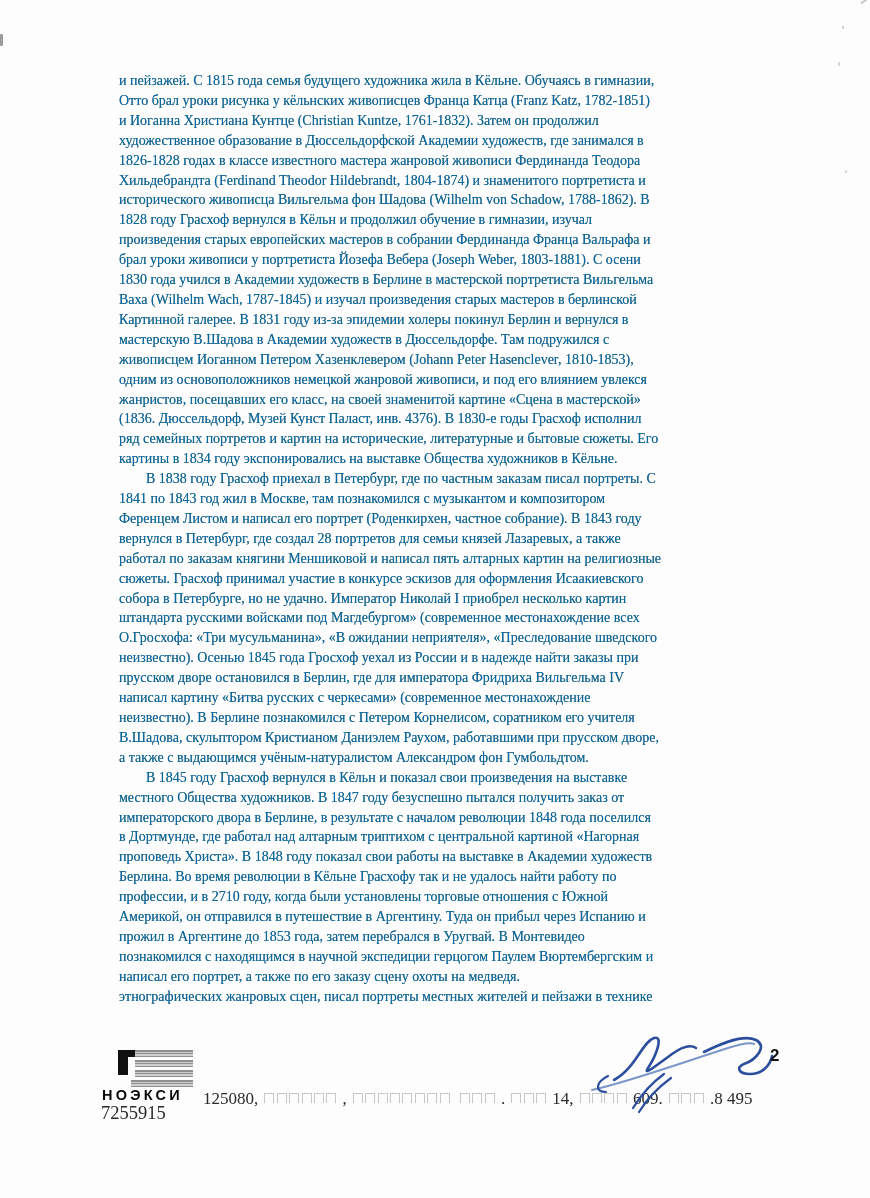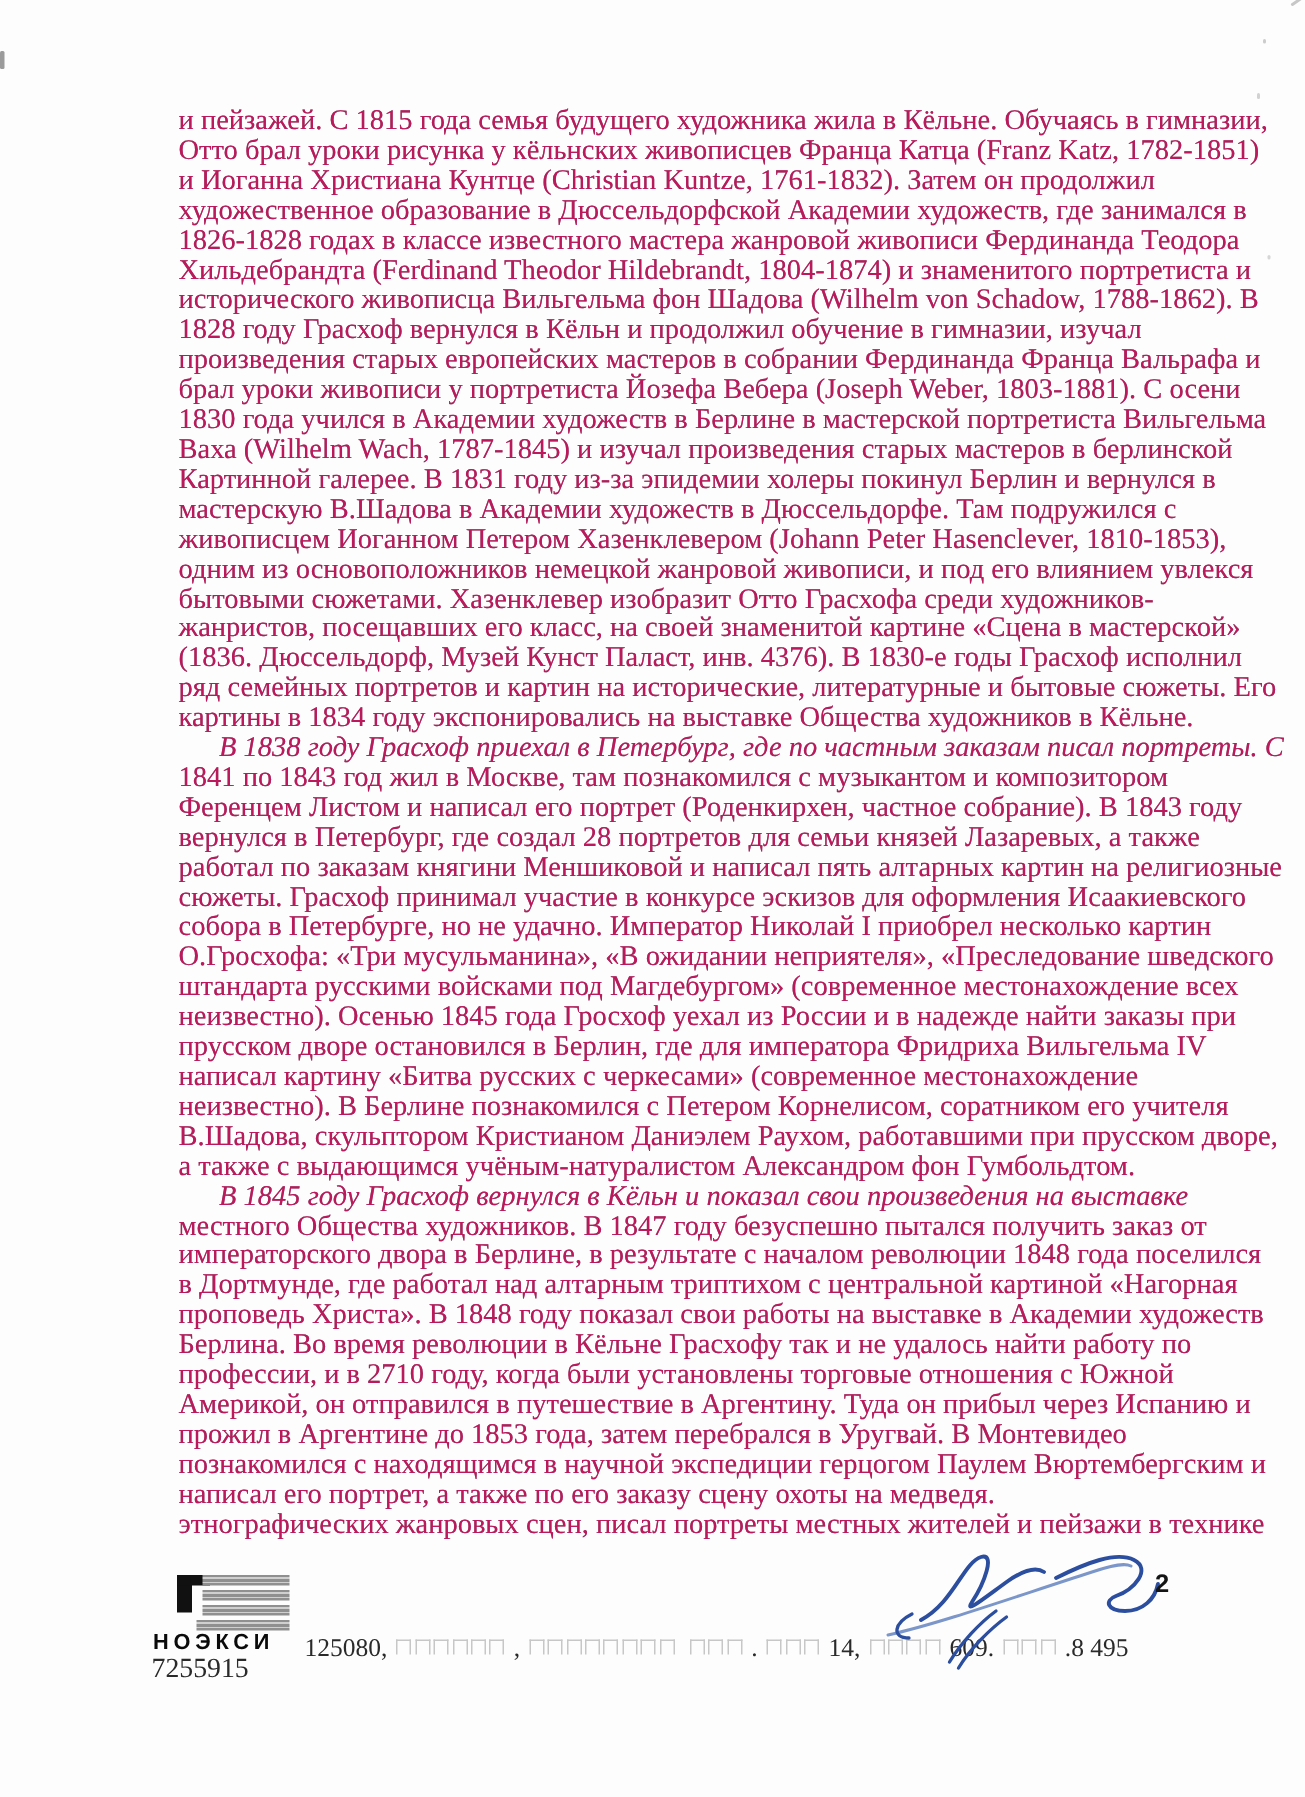--- a/index.html
+++ b/index.html
@@ -5,25 +5,25 @@
   * { margin:0; padding:0; box-sizing:border-box; }
   html,body { background:#ffffff; }
   .page {
     position:relative; width:870px; height:1198px; margin:0 auto;
     background:#fdfdfd; overflow:hidden;
     font-family:"Liberation Serif","DejaVu Serif",serif;
   }
   
   .text-block {
     position:absolute; left:119px; top:71px; width:700px;
-    color:#be185d; font-size:19px; line-height:19.9px;
+    color:#0369a1; font-size:14px; line-height:19.9px;
     text-shadow:0 0 .4px rgba(25,25,25,.55);
   }
   .line { white-space:nowrap; }
-  .line.indent { padding-left:27px;font-style:italic; }
+  .line.indent { padding-left:27px; }
 
   
   .logo { position:absolute; left:118px; top:1050px; width:80px; height:40px; }
   .logo .l-vert  { position:absolute; left:0; top:2;  width:10px; height:25px; background:#111; }
   .logo .l-foot  { position:absolute; left:0; top:20; width:22px; height:7px;  background:#111; }
   .logo .l-sq    { position:absolute; left:0; top:30; width:9px;  height:7px;  background:#111; }
   .logo .stripe  {
     position:absolute; height:7px; left:17px; width:58px;
     background:repeating-linear-gradient(180deg,#8f8f8f 0 1.6px,#cfcfcf 1.6px 2.8px);
   }
@@ -102,21 +102,20 @@
       <div class="line">Ваха (Wilhelm Wach, 1787-1845) и изучал произведения старых мастеров в берлинской</div>
 
       <div class="line">Картинной галерее. В 1831 году из-за эпидемии холеры покинул Берлин и вернулся в</div>
 
       <div class="line">мастерскую В.Шадова в Академии художеств в Дюссельдорфе. Там подружился с</div>
 
       <div class="line">живописцем Иоганном Петером Хазенклевером (Johann Peter Hasenclever, 1810-1853),</div>
 
       <div class="line">одним из основоположников немецкой жанровой живописи, и под его влиянием увлекся</div>
 
-      <div class="line">бытовыми сюжетами. Хазенклевер изобразит Отто Грасхофа среди художников-</div>
 
       <div class="line">жанристов, посещавших его класс, на своей знаменитой картине «Сцена в мастерской»</div>
 
       <div class="line">(1836. Дюссельдорф, Музей Кунст Паласт, инв. 4376).  В 1830-е годы Грасхоф исполнил</div>
 
       <div class="line">ряд семейных портретов и картин на исторические, литературные и бытовые сюжеты. Его</div>
 
       <div class="line">картины в 1834 году экспонировались на выставке Общества художников в Кёльне.</div>
 
       <div class="line indent">В 1838 году Грасхоф приехал в Петербург, где по частным заказам писал портреты. С</div>
@@ -126,23 +125,23 @@
       <div class="line">Ференцем Листом и написал его портрет (Роденкирхен, частное собрание). В 1843 году</div>
 
       <div class="line">вернулся в Петербург, где создал 28 портретов для семьи князей Лазаревых, а также</div>
 
       <div class="line">работал по заказам княгини Меншиковой и написал пять алтарных картин на религиозные</div>
 
       <div class="line">сюжеты. Грасхоф принимал участие в конкурсе эскизов для оформления Исаакиевского</div>
 
       <div class="line">собора в Петербурге, но не удачно. Император Николай I приобрел несколько картин</div>
 
+      <div class="line">штандарта русскими войсками под Магдебургом» (современное местонахождение всех</div>
+
       <div class="line">О.Гросхофа: «Три мусульманина», «В ожидании неприятеля», «Преследование шведского</div>
-
-      <div class="line">штандарта русскими войсками под Магдебургом» (современное местонахождение всех</div>
 
       <div class="line">неизвестно). Осенью 1845 года Гросхоф уехал из России и в надежде найти заказы при</div>
 
       <div class="line">прусском дворе остановился в Берлин, где для императора Фридриха Вильгельма IV</div>
 
       <div class="line">написал картину «Битва русских с черкесами» (современное местонахождение</div>
 
       <div class="line">неизвестно). В Берлине познакомился с Петером Корнелисом, соратником его учителя</div>
 
       <div class="line">В.Шадова, скульптором Кристианом Даниэлем Раухом, работавшими при прусском дворе,</div>

